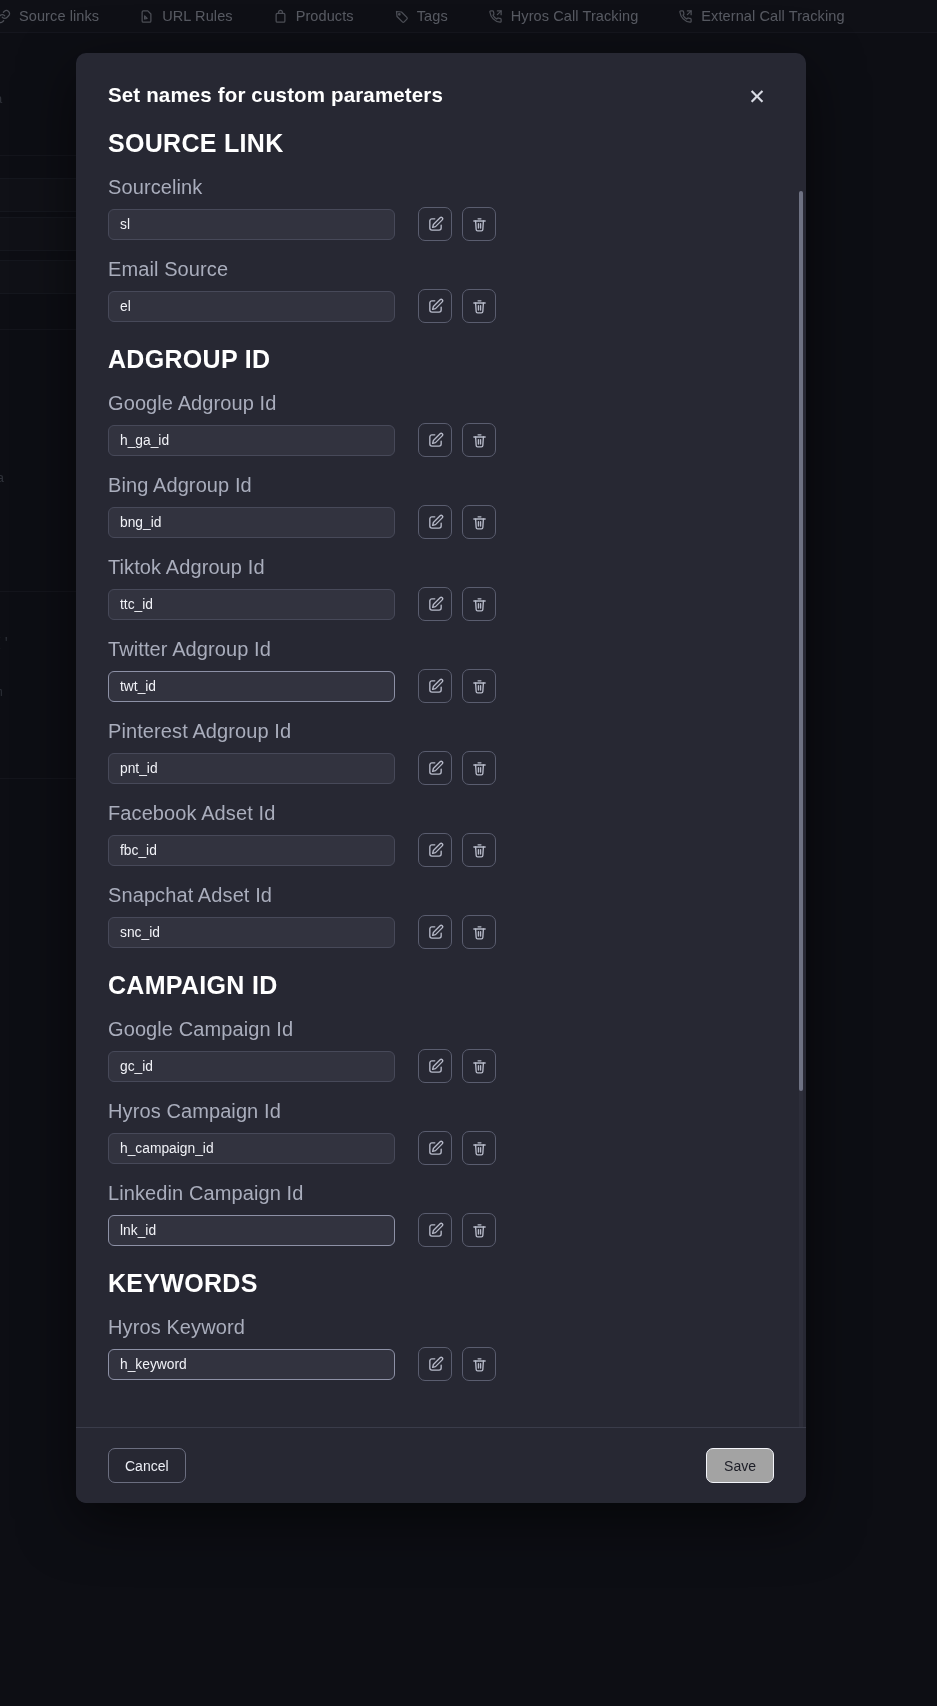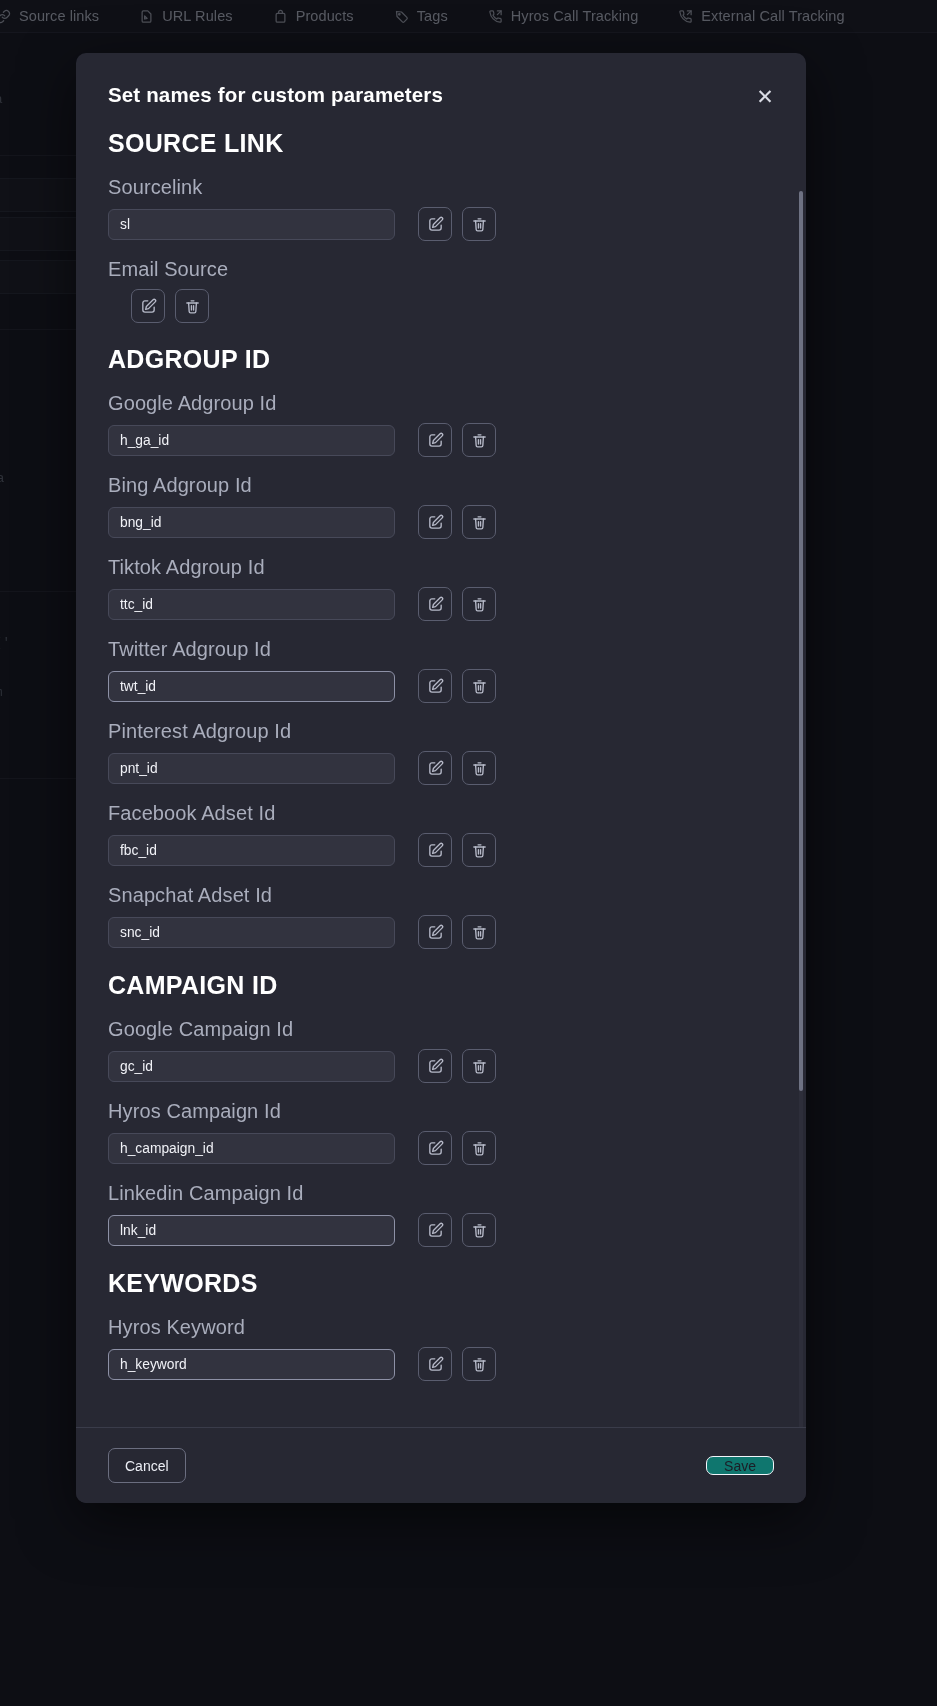--- a/index.html
+++ b/index.html
@@ -106,21 +106,21 @@
     background: #272833;
     border-radius: 10px;
     box-shadow: 0 18px 55px rgba(0,0,0,.55);
     display: flex;
     flex-direction: column;
     overflow: hidden;
   }
 
   .modal-header {
     flex: 0 0 auto;
-    padding: 30px 28px 10px 32px;
+    padding: 30px 36px 10px 32px;
     display: flex;
     align-items: flex-start;
     justify-content: space-between;
   }
   .modal-title {
     font-size: 20.5px;
     font-weight: bold;
     color: #ffffff;
     letter-spacing: .15px;
   }
@@ -236,24 +236,24 @@
     padding: 0 16px;
     background: transparent;
     border: 1px solid #6b6e80;
     border-radius: 7px;
     color: #eceef5;
     font-size: 14px;
     cursor: pointer;
     font-family: "Liberation Sans", sans-serif;
   }
   .btn-save {
-    height: 19px;
+    height: 35px;
     min-width: 62px;
     padding: 0 17px;
-    background: #0f766e;
+    background: #a3a3a3;
     border: 1px solid #f3f4fa;
     border-radius: 7px;
     color: #1c1d26;
     font-size: 14px;
     cursor: pointer;
     font-family: "Liberation Sans", sans-serif;
   }
 </style>
 </head>
 <body>
@@ -371,20 +371,21 @@
                 <path d="M10.5 11v6"></path>
                 <path d="M13.5 11v6"></path>
               </svg>
             </button>
           </div>
         </div>
       </div>
       <div>
         <div class="field-label">Email Source</div>
         <div class="field-row">
+          <input type="text" class="field-input" value="el" style="">
           <div class="row-actions">
             <button class="icon-btn">
               <svg viewBox="0 0 24 24" fill="none" stroke="currentColor" stroke-width="1.9" stroke-linecap="round" stroke-linejoin="round">
                 <path d="M11 4H7a3 3 0 0 0-3 3v10a3 3 0 0 0 3 3h10a3 3 0 0 0 3-3v-4"></path>
                 <path d="M18.5 2.5a2.1 2.1 0 0 1 3 3L12 15l-4 1 1-4z"></path>
               </svg>
             </button>
             <button class="icon-btn">
               <svg viewBox="0 0 24 24" fill="none" stroke="currentColor" stroke-width="1.9" stroke-linecap="round" stroke-linejoin="round">
                 <path d="M4 7h16"></path>

